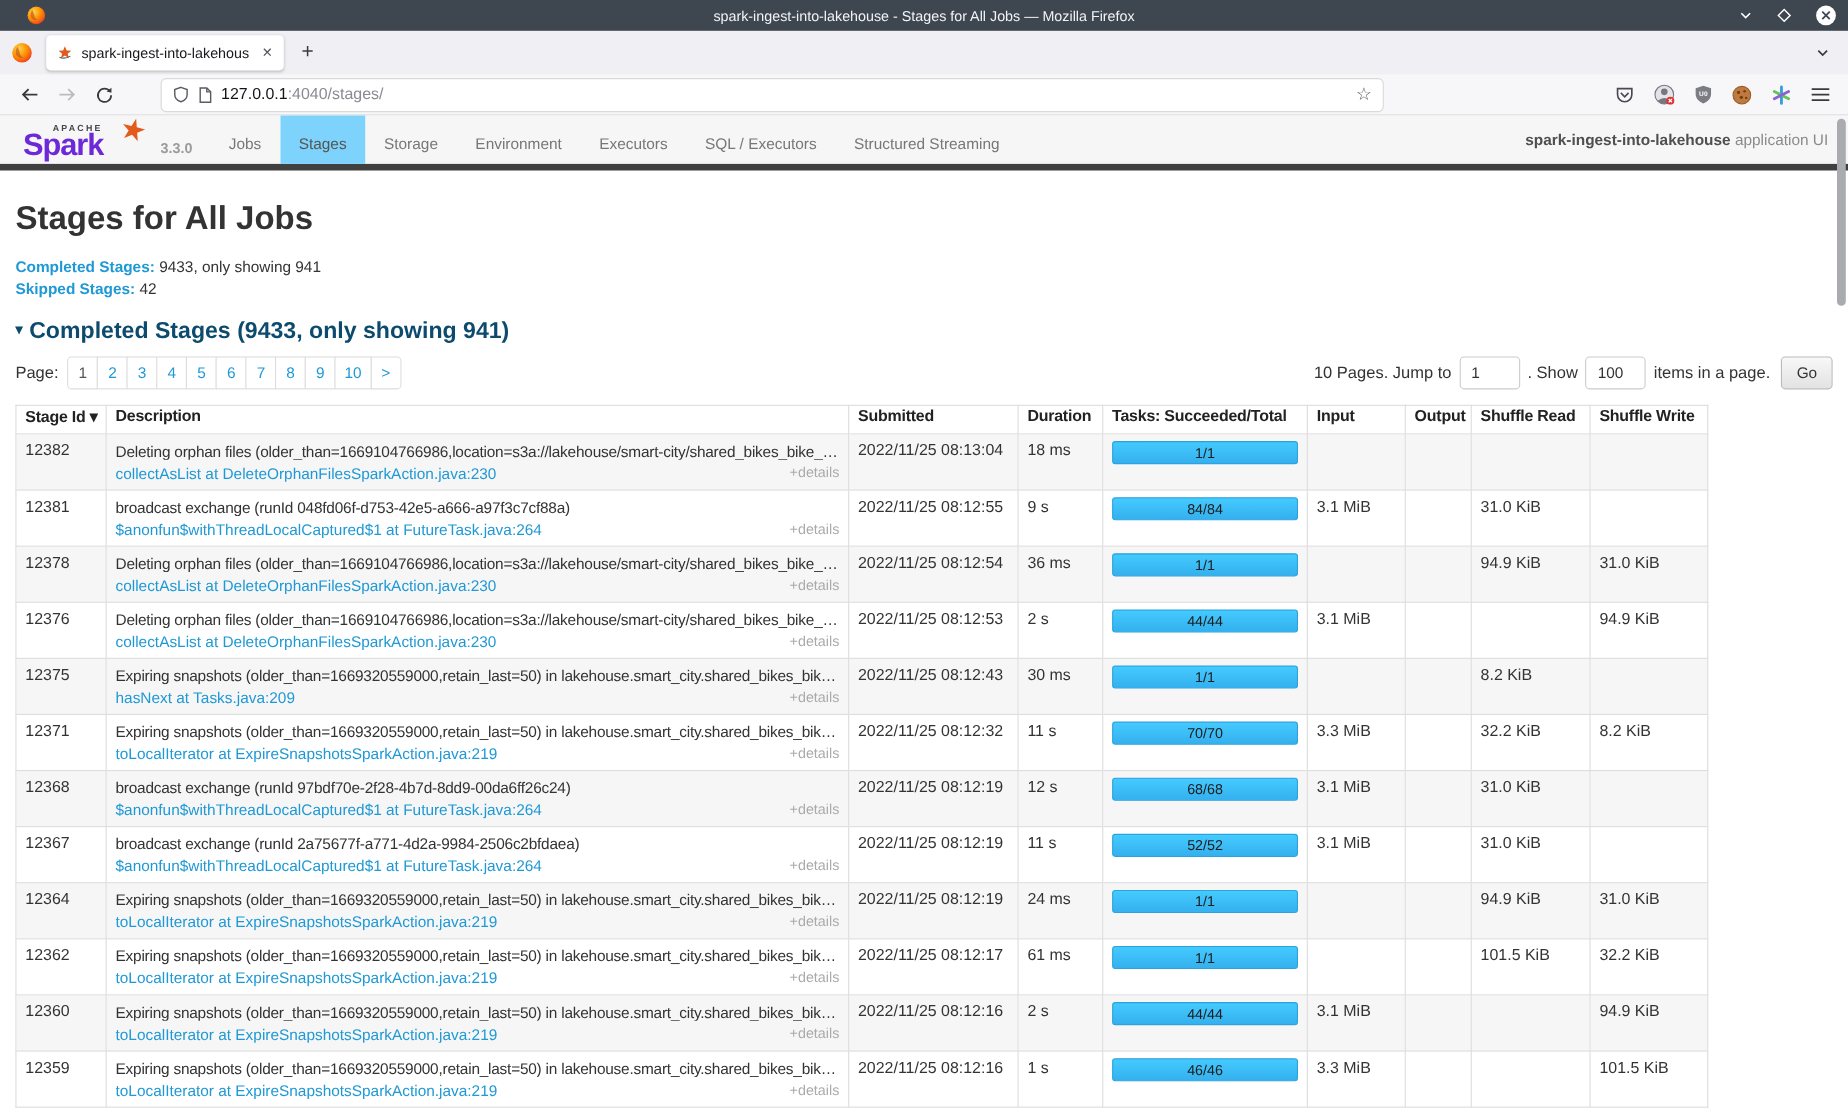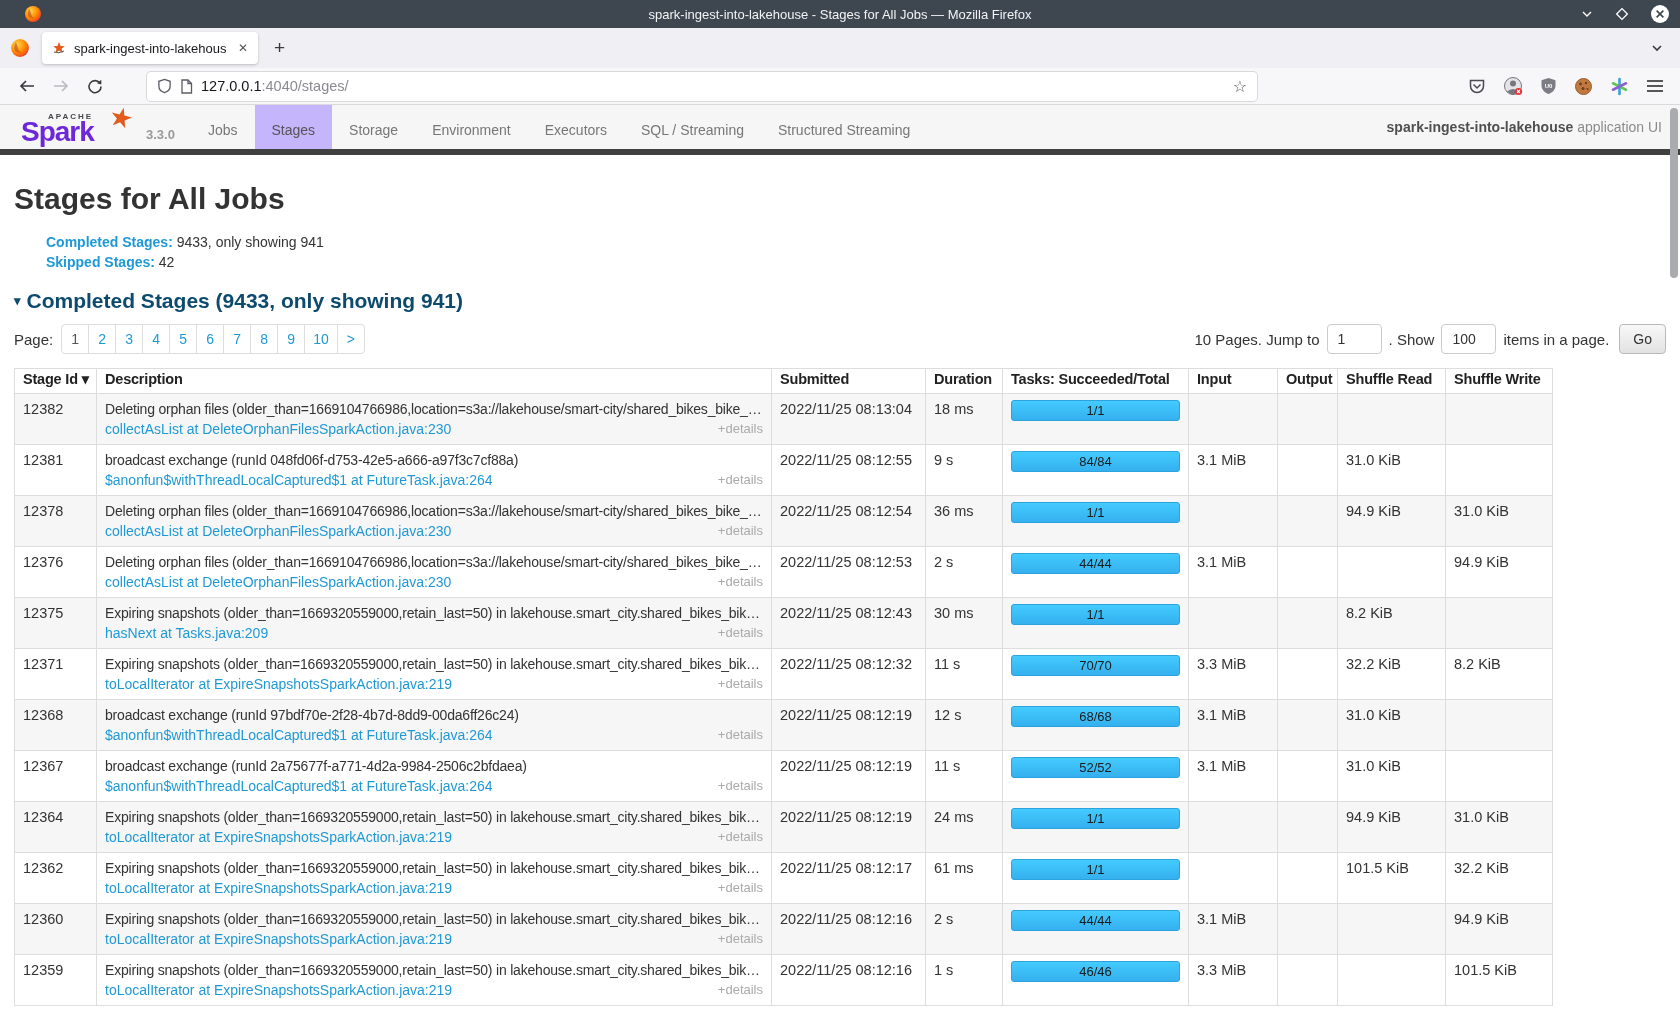--- a/index.html
+++ b/index.html
@@ -37,29 +37,29 @@
 
   
   .sparkbar { height:50px; background:#f6f6f6; border-bottom:6px solid #404040; display:flex; align-items:stretch; }
   .spark-logo { position:relative; width:128px; margin-left:12px; cursor:pointer; }
   .apache-txt { position:absolute; top:7px; left:36px; font-size:8px; font-weight:bold; letter-spacing:2px; color:#45454d; }
   .spark-word { position:absolute; top:11px; left:9px; font-size:28px; font-weight:bold; color:#6d28d9; letter-spacing:-1px; }
   .spark-star { position:absolute; top:-3px; left:97px; color:#e25a1c; font-size:27px; transform:rotate(14deg); }
   .spark-version { align-self:flex-end; font-size:13px; font-weight:bold; color:#9a9a9a; margin:0 0 7px 6px; }
   .spark-nav { display:flex; list-style:none; margin-left:16px; }
   .spark-nav li { padding:15px 17px; font-size:14px; color:#777; cursor:pointer; line-height:20px; }
-  .spark-nav li.active { background:#c4b5fd; color:#555; }
+  .spark-nav li.active { background:#7dd3fc; color:#555; }
   .app-label { margin-left:auto; align-self:center; padding-right:18px; font-size:14px; color:#8b8b8b; white-space:nowrap; }
   .app-label b { color:#4f4f4f; }
 
   
   .content { padding:0 14px; }
   h1 { font-size:30px; font-weight:bold; color:#333; margin:27px 0 16px; }
   .sum { font-size:14px; line-height:20px; color:#333; }
-  .sum a { color:#1f99d5; font-weight:bold; text-decoration:none; cursor:pointer;margin-left:32px; }
+  .sum a { color:#1f99d5; font-weight:bold; text-decoration:none; cursor:pointer; }
   .section-h { margin-top:17px; color:#0c4a6e; font-size:21px; font-weight:bold; cursor:pointer; }
   .section-h .arr { font-size:13px; margin-right:6px; vertical-align:3px; }
 
   .pager-row { margin-top:11px; display:flex; align-items:center; }
   .pager-label { font-size:15px; color:#333; margin-right:8px; }
   .pages { display:flex; }
   .page-btn { min-width:28px; padding:6px 8px; text-align:center; font-size:14px; color:#1f99d5; background:#fff;
               border:1px solid #ddd; margin-left:-1px; cursor:pointer; }
   .page-btn:first-child { border-radius:4px 0 0 4px; margin-left:0; }
   .page-btn:last-child { border-radius:0 4px 4px 0; }
@@ -205,21 +205,21 @@
     <span class="spark-word">Spark</span>
     <span class="spark-star">★</span>
   </div>
   <span class="spark-version">3.3.0</span>
   <ul class="spark-nav" id="spark-nav">
       <li>Jobs</li>
       <li class="active">Stages</li>
       <li>Storage</li>
       <li>Environment</li>
       <li>Executors</li>
-      <li>SQL / Streaming</li>
+      <li>SQL / Executors</li>
       <li>Structured Streaming</li>
     </ul>
   <div class="app-label"><b>spark-ingest-into-lakehouse</b><span> application UI</span></div>
 </div>
 
 <div class="content">
   <h1>Stages for All Jobs</h1>
   <div class="sum"><a>Completed Stages:</a><span> 9433, only showing 941</span></div>
   <div class="sum"><a>Skipped Stages:</a><span> 42</span></div>
 

